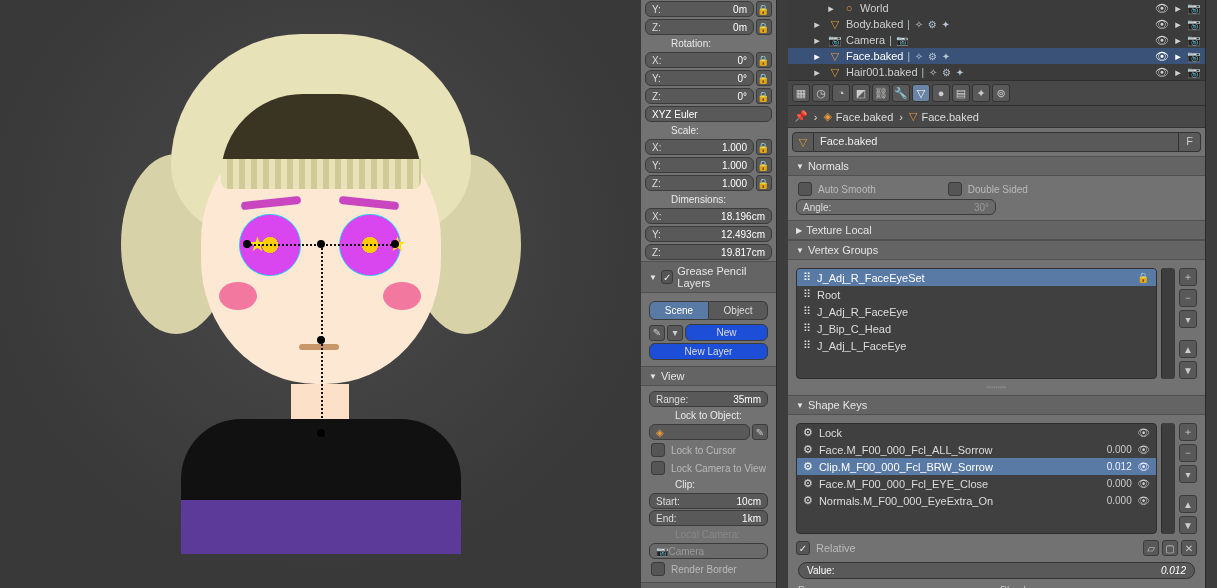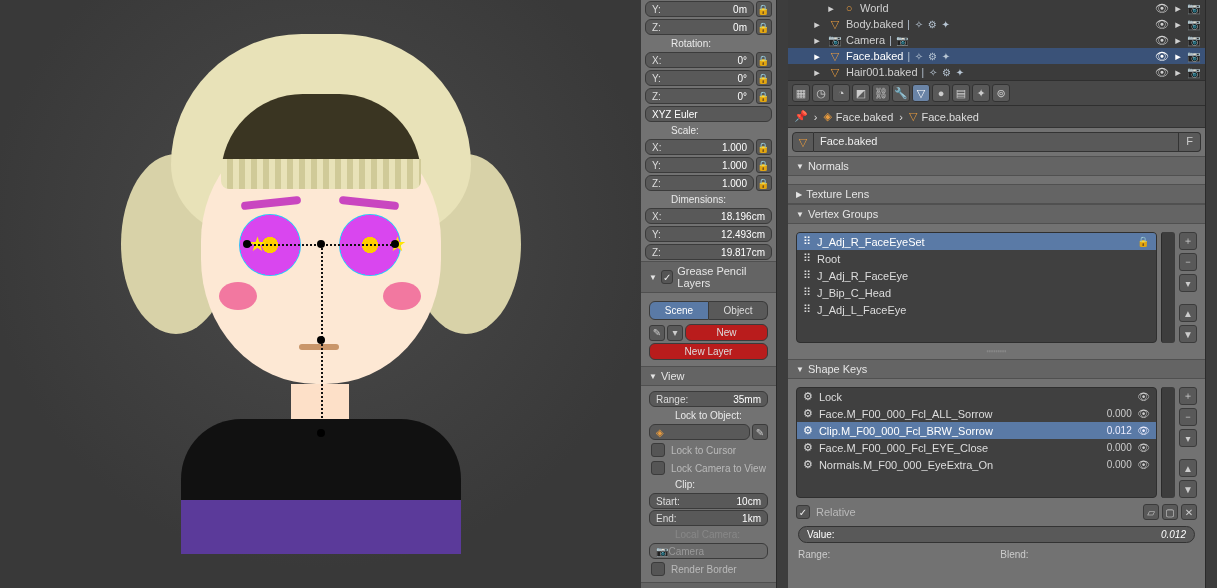--- a/index.html
+++ b/index.html
@@ -51,21 +51,21 @@
   .collapsed .tri::before { content: "▶"; }
   .expanded .tri::before { content: "▼"; }
   .panel-body { background: #727272; padding: 4px 4px; }
 
   .seg-wrap { display: flex; margin: 4px; }
   .seg { flex: 1; text-align: center; padding: 3px 0; font-size: 10px; border: 1px solid #3b3b3b; background: #595959; color: #ddd; }
   .seg.active { background: #5a7aa6; color: #fff; }
   .seg:first-child { border-radius: 6px 0 0 6px; }
   .seg:last-child { border-radius: 0 6px 6px 0; border-left: none; }
 
-  .wide-btn { margin: 2px 4px; background: #b91c1c; border: 1px solid #3b3b3b; border-radius: 6px; text-align: center; padding: 2px 0; color: #ddd; font-size: 10px; }
+  .wide-btn { margin: 2px 4px; background: #1d4ed8; border: 1px solid #3b3b3b; border-radius: 6px; text-align: center; padding: 2px 0; color: #ddd; font-size: 10px; }
   .check-row { display: flex; align-items: center; gap: 6px; padding: 2px 6px; font-size: 10px; }
   .check { width: 14px; height: 14px; border: 1px solid #3b3b3b; background: #555; border-radius: 3px; display:flex; align-items:center; justify-content:center; color:#eee; font-size:10px;}
   .check.on::after { content:"✓"; }
 
   .outliner { background: #3b3b3b; }
   .outliner-row { display: flex; align-items: center; padding: 1px 4px; font-size: 11px; color: #d0d0d0; gap: 4px; }
   .outliner-row .indent { display:inline-block; }
   .oico { display:inline-flex; width:14px; height:14px; align-items:center; justify-content:center; font-size:11px; }
   .oico.triangle { color:#e89b3e; }
   .outliner-row .right-icons { margin-left:auto; display:flex; gap:2px; }
@@ -394,25 +394,41 @@
     <div class="icon-box">▽</div>
     <div class="name-input">Face.baked</div>
     <div class="f-box">F</div>
   </div>
 
   <div class="panel-header expanded">
       <span class="tri"></span>
       <span>Normals</span>
     </div>
   <div class="panel-body">
+    <div style="display:flex; gap:60px;">
+      <div class="check-row">
+          <div class="check"></div>
+          <span>Auto Smooth</span>
+        </div>
+      <div class="check-row">
+          <div class="check"></div>
+          <span>Double Sided</span>
+        </div>
+    </div>
+    <div class="num-row" style="max-width:200px">
+        <div class="num-field disabled">
+          <span class="lbl">Angle:</span>
+          <span class="val">30°</span>
+        </div>
+      </div>
   </div>
 
   <div class="panel-header collapsed">
       <span class="tri"></span>
-      <span>Texture Lens</span>
+      <span>Texture Local</span>
     </div>
 
   <div class="panel-header expanded">
       <span class="tri"></span>
       <span>Vertex Groups</span>
     </div>
   <div class="panel-body">
     <div class="list-wrap">
       <div class="list-box" style="flex:1" id="vgroups">
           <div class="list-row sel">

